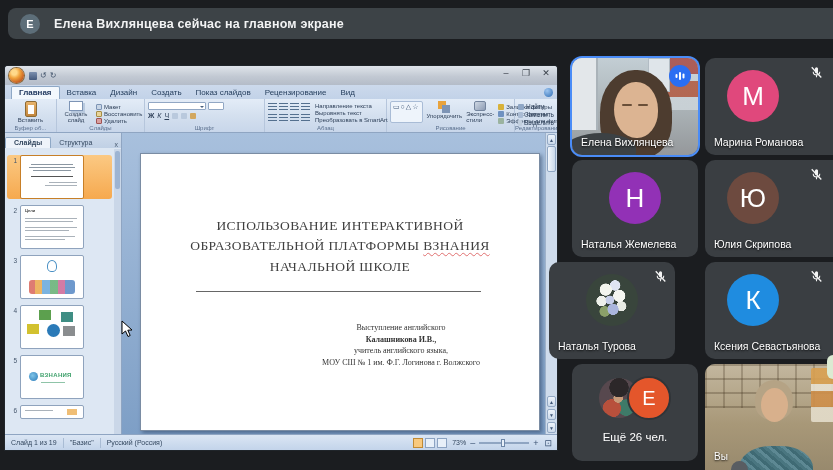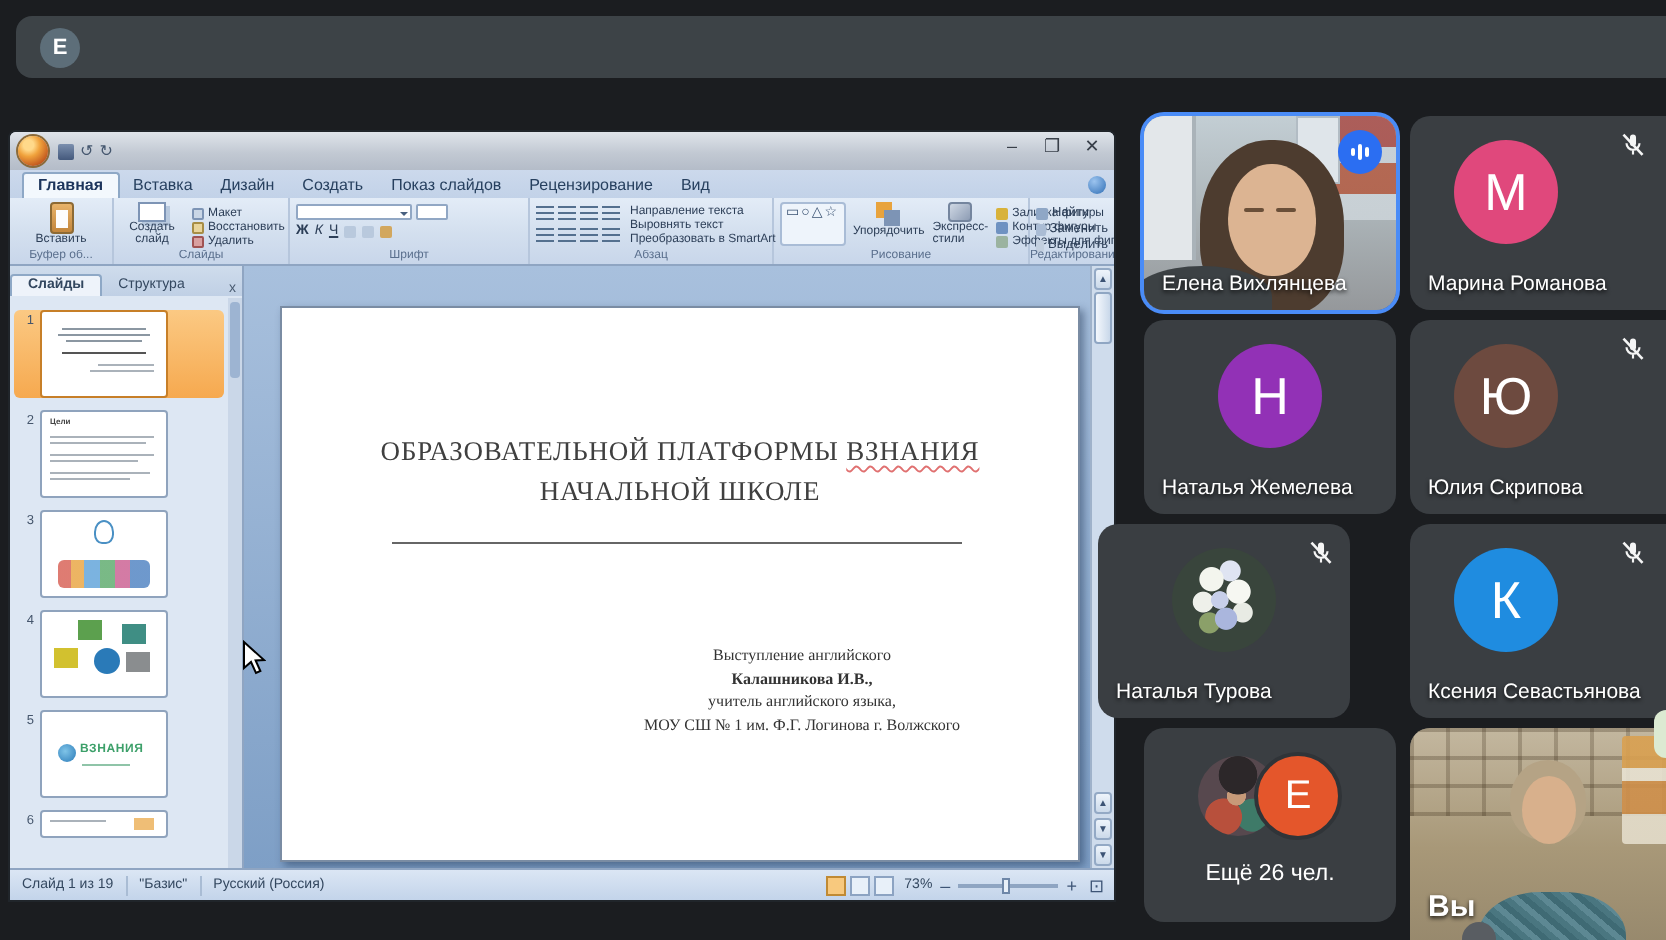--- a/index.html
+++ b/index.html
@@ -168,34 +168,35 @@
   .vid-self .shelf { position:absolute; left:0; top:0; right:0; height:44px;
       background:repeating-linear-gradient(90deg, rgba(60,45,25,.25) 0 2px, transparent 2px 18px),
                  repeating-linear-gradient(180deg, rgba(60,45,25,.28) 0 2px, transparent 2px 14px); }
   .vid-self .posters { position:absolute; right:4px; top:4px; width:30px; height:54px;
       background:linear-gradient(180deg,#d9a050 0 30%, #e8e2d2 30% 42%, #cf8f4a 42% 72%, #e4ddcb 72% 100%);
       border-radius:2px; opacity:.9; }
   .vid-self .hairS { position:absolute; left:50px; top:16px; width:38px; height:40px; background:#b5a385; border-radius:50% 50% 42% 42%; }
   .vid-self .faceS { position:absolute; left:56px; top:24px; width:27px; height:34px; background:#d8b08c; border-radius:50%; }
   .vid-self .torso { position:absolute; left:34px; bottom:-14px; width:74px; height:52px; border-radius:42% 42% 0 0;
       background:repeating-linear-gradient(40deg, #4a7680 0 3px, #5d8893 3px 6px, #3f6a74 6px 9px); }
-  .self-name { position:absolute; left:9px; bottom:22px; color:#fff; font-size:15px; font-weight:700; text-shadow:0 1px 2px rgba(0,0,0,.85); }
+  .self-name { position:absolute; left:9px; bottom:22px; color:#fff; font-size:10px; font-weight:400; text-shadow:0 1px 2px rgba(0,0,0,.85); }
 
   .edge-sliver { position:absolute; right:-4px; top:355px; width:10px; height:24px; background:#dcead2; border-radius:6px 0 0 6px; }
   .float-dot { position:absolute; left:731px; top:461px; width:17px; height:17px; border-radius:50%; background:#595d62; }
 </style>
 </head>
 <body>
 
 <div id="screen">
 
   <div class="notif">
     <div class="notif-avatar">
       <span>Е</span>
     </div>
+    <div class="notif-text">Елена Вихлянцева сейчас на главном экране</div>
   </div>
 
   <div class="ppt">
 
     <div class="ppt-titlebar">
       <div class="office-btn"></div>
       <div class="qat">
         <span class="save-ic"></span>
         <span>↺</span>
         <span>↻</span>
@@ -416,20 +417,21 @@
           </div>
         </div>
         <div class="panel-scroll">
             <div class="sthumb"></div>
           </div>
       </div>
 
       <div class="slide-area">
         <div class="slide">
           <div class="slide-title">
+            <div>ИСПОЛЬЗОВАНИЕ ИНТЕРАКТИВНОЙ</div>
             <div><span>ОБРАЗОВАТЕЛЬНОЙ ПЛАТФОРМЫ </span><span class="misspell">ВЗНАНИЯ</span></div>
             <div>НАЧАЛЬНОЙ ШКОЛЕ</div>
           </div>
           <div class="slide-hr"></div>
           <div class="slide-sub">
             <div>Выступление английского</div>
             <div class="author">Калашникова И.В.,</div>
             <div>учитель английского языка,</div>
             <div>МОУ СШ № 1 им. Ф.Г. Логинова г. Волжского</div>
           </div>

